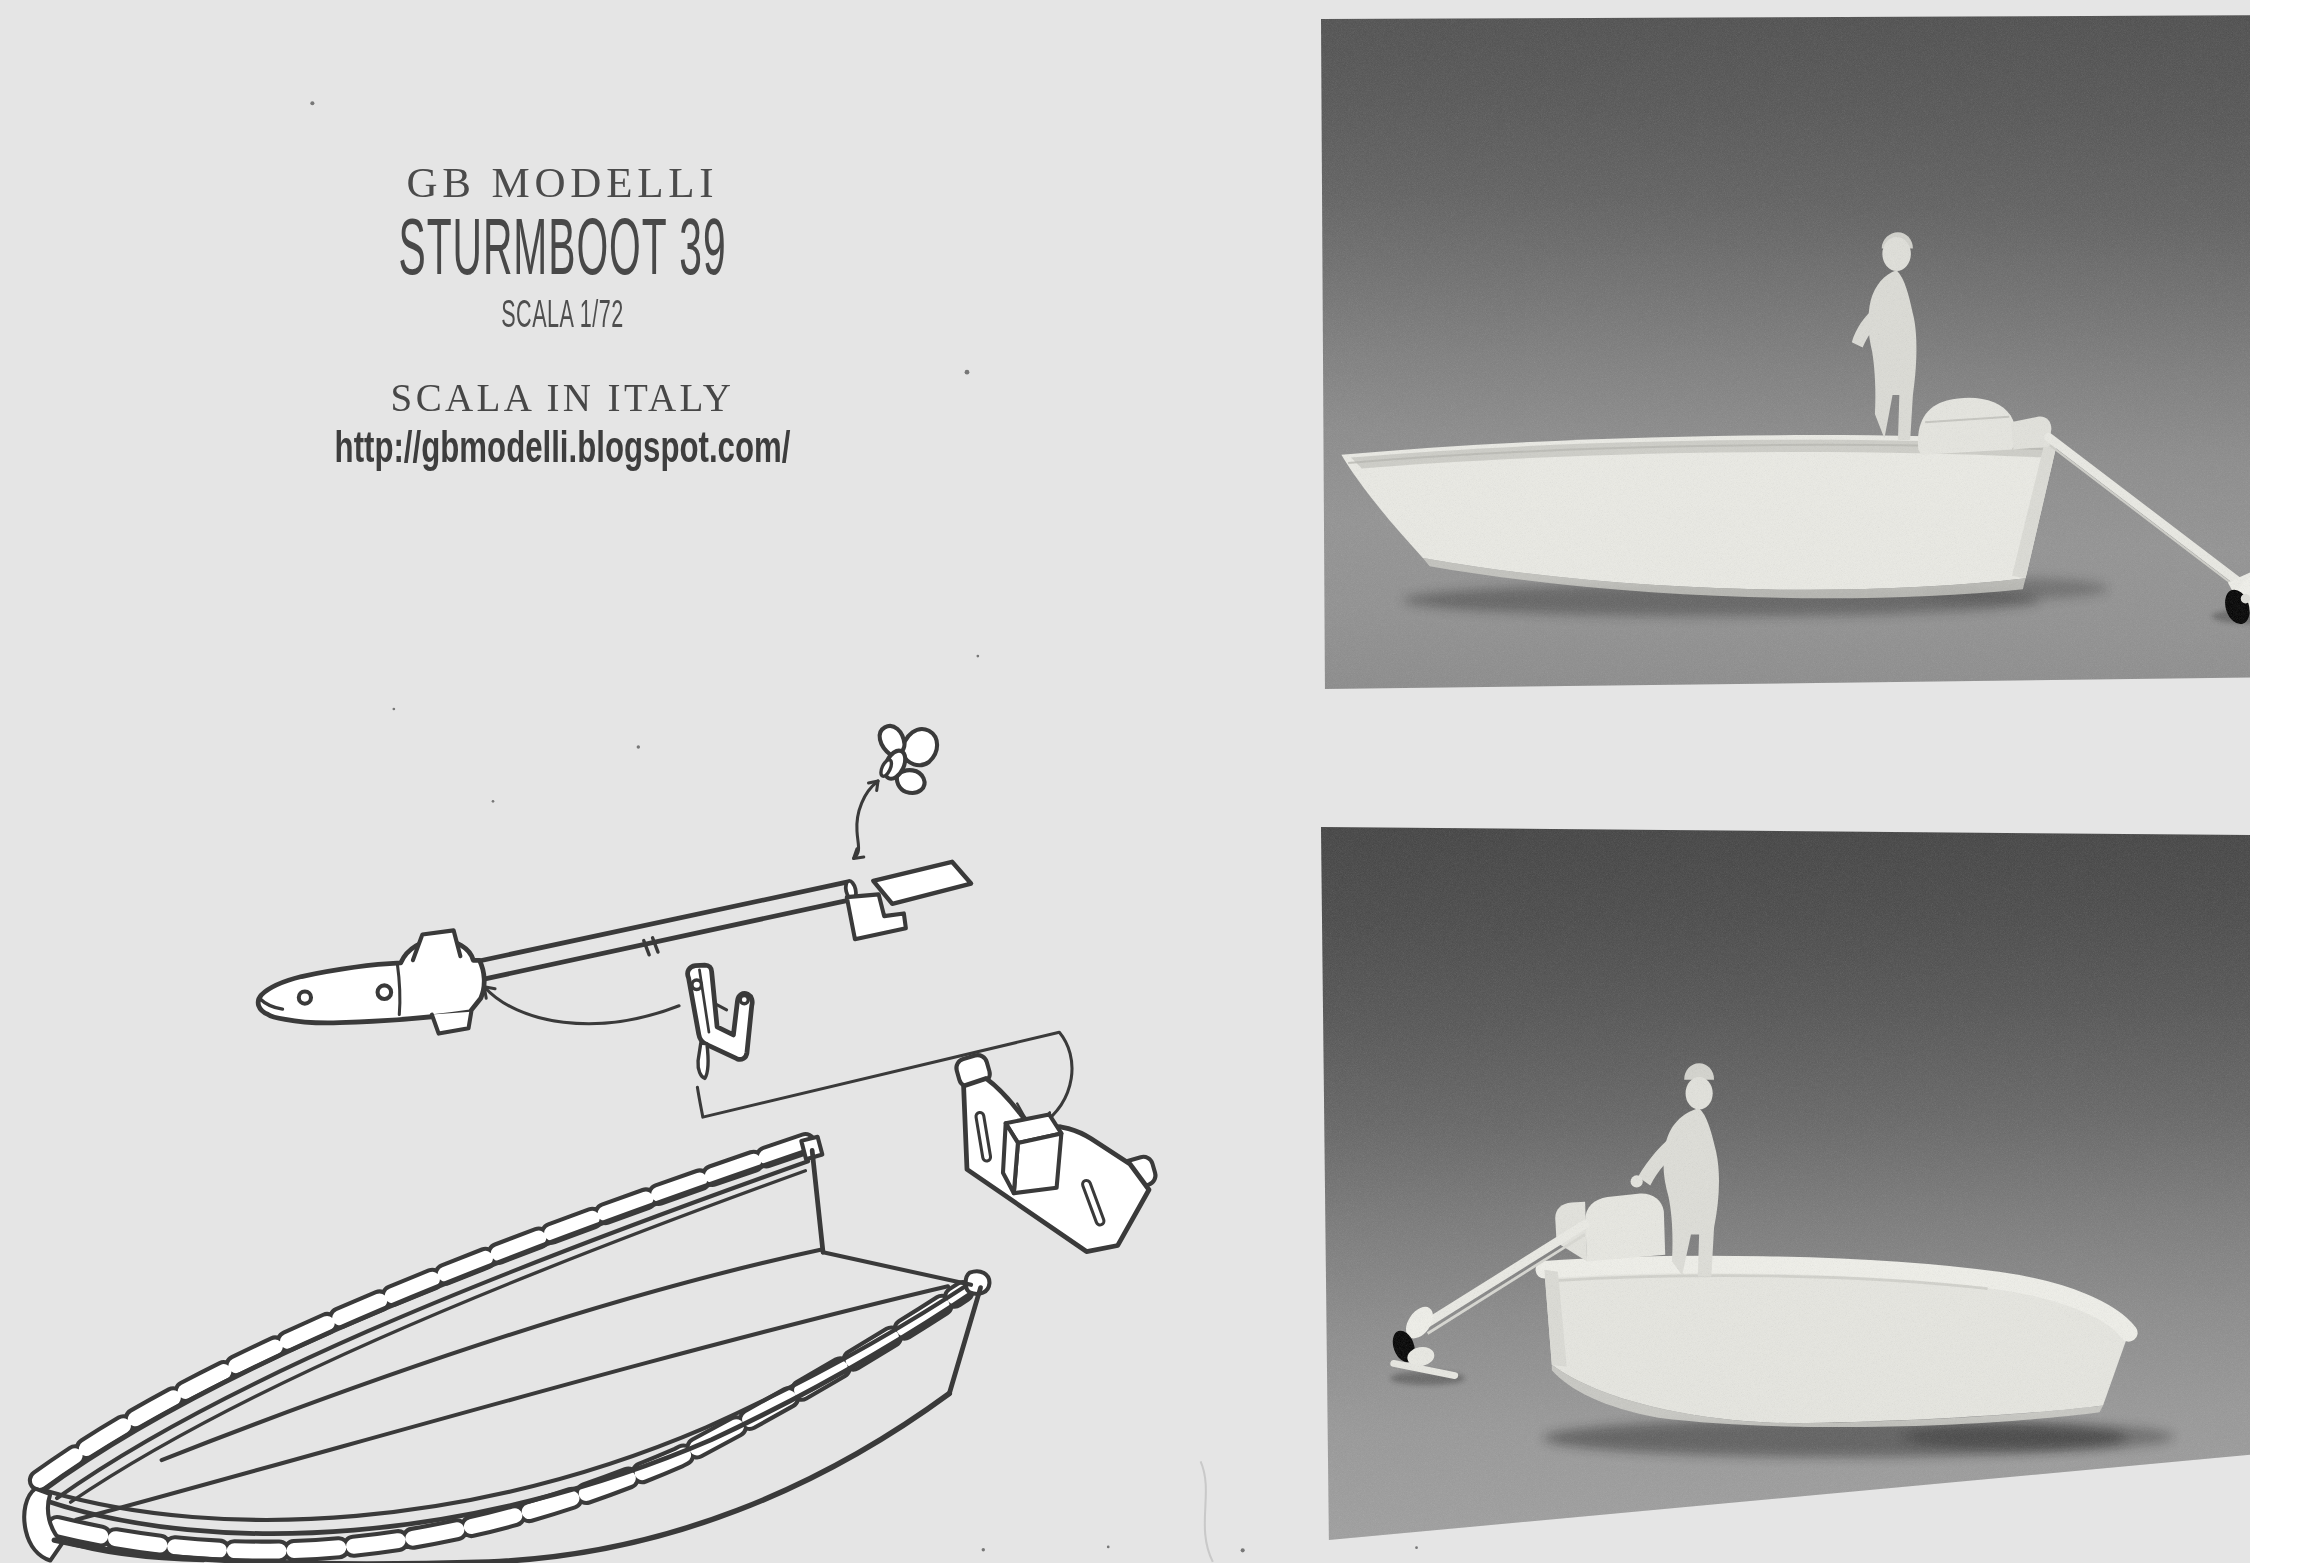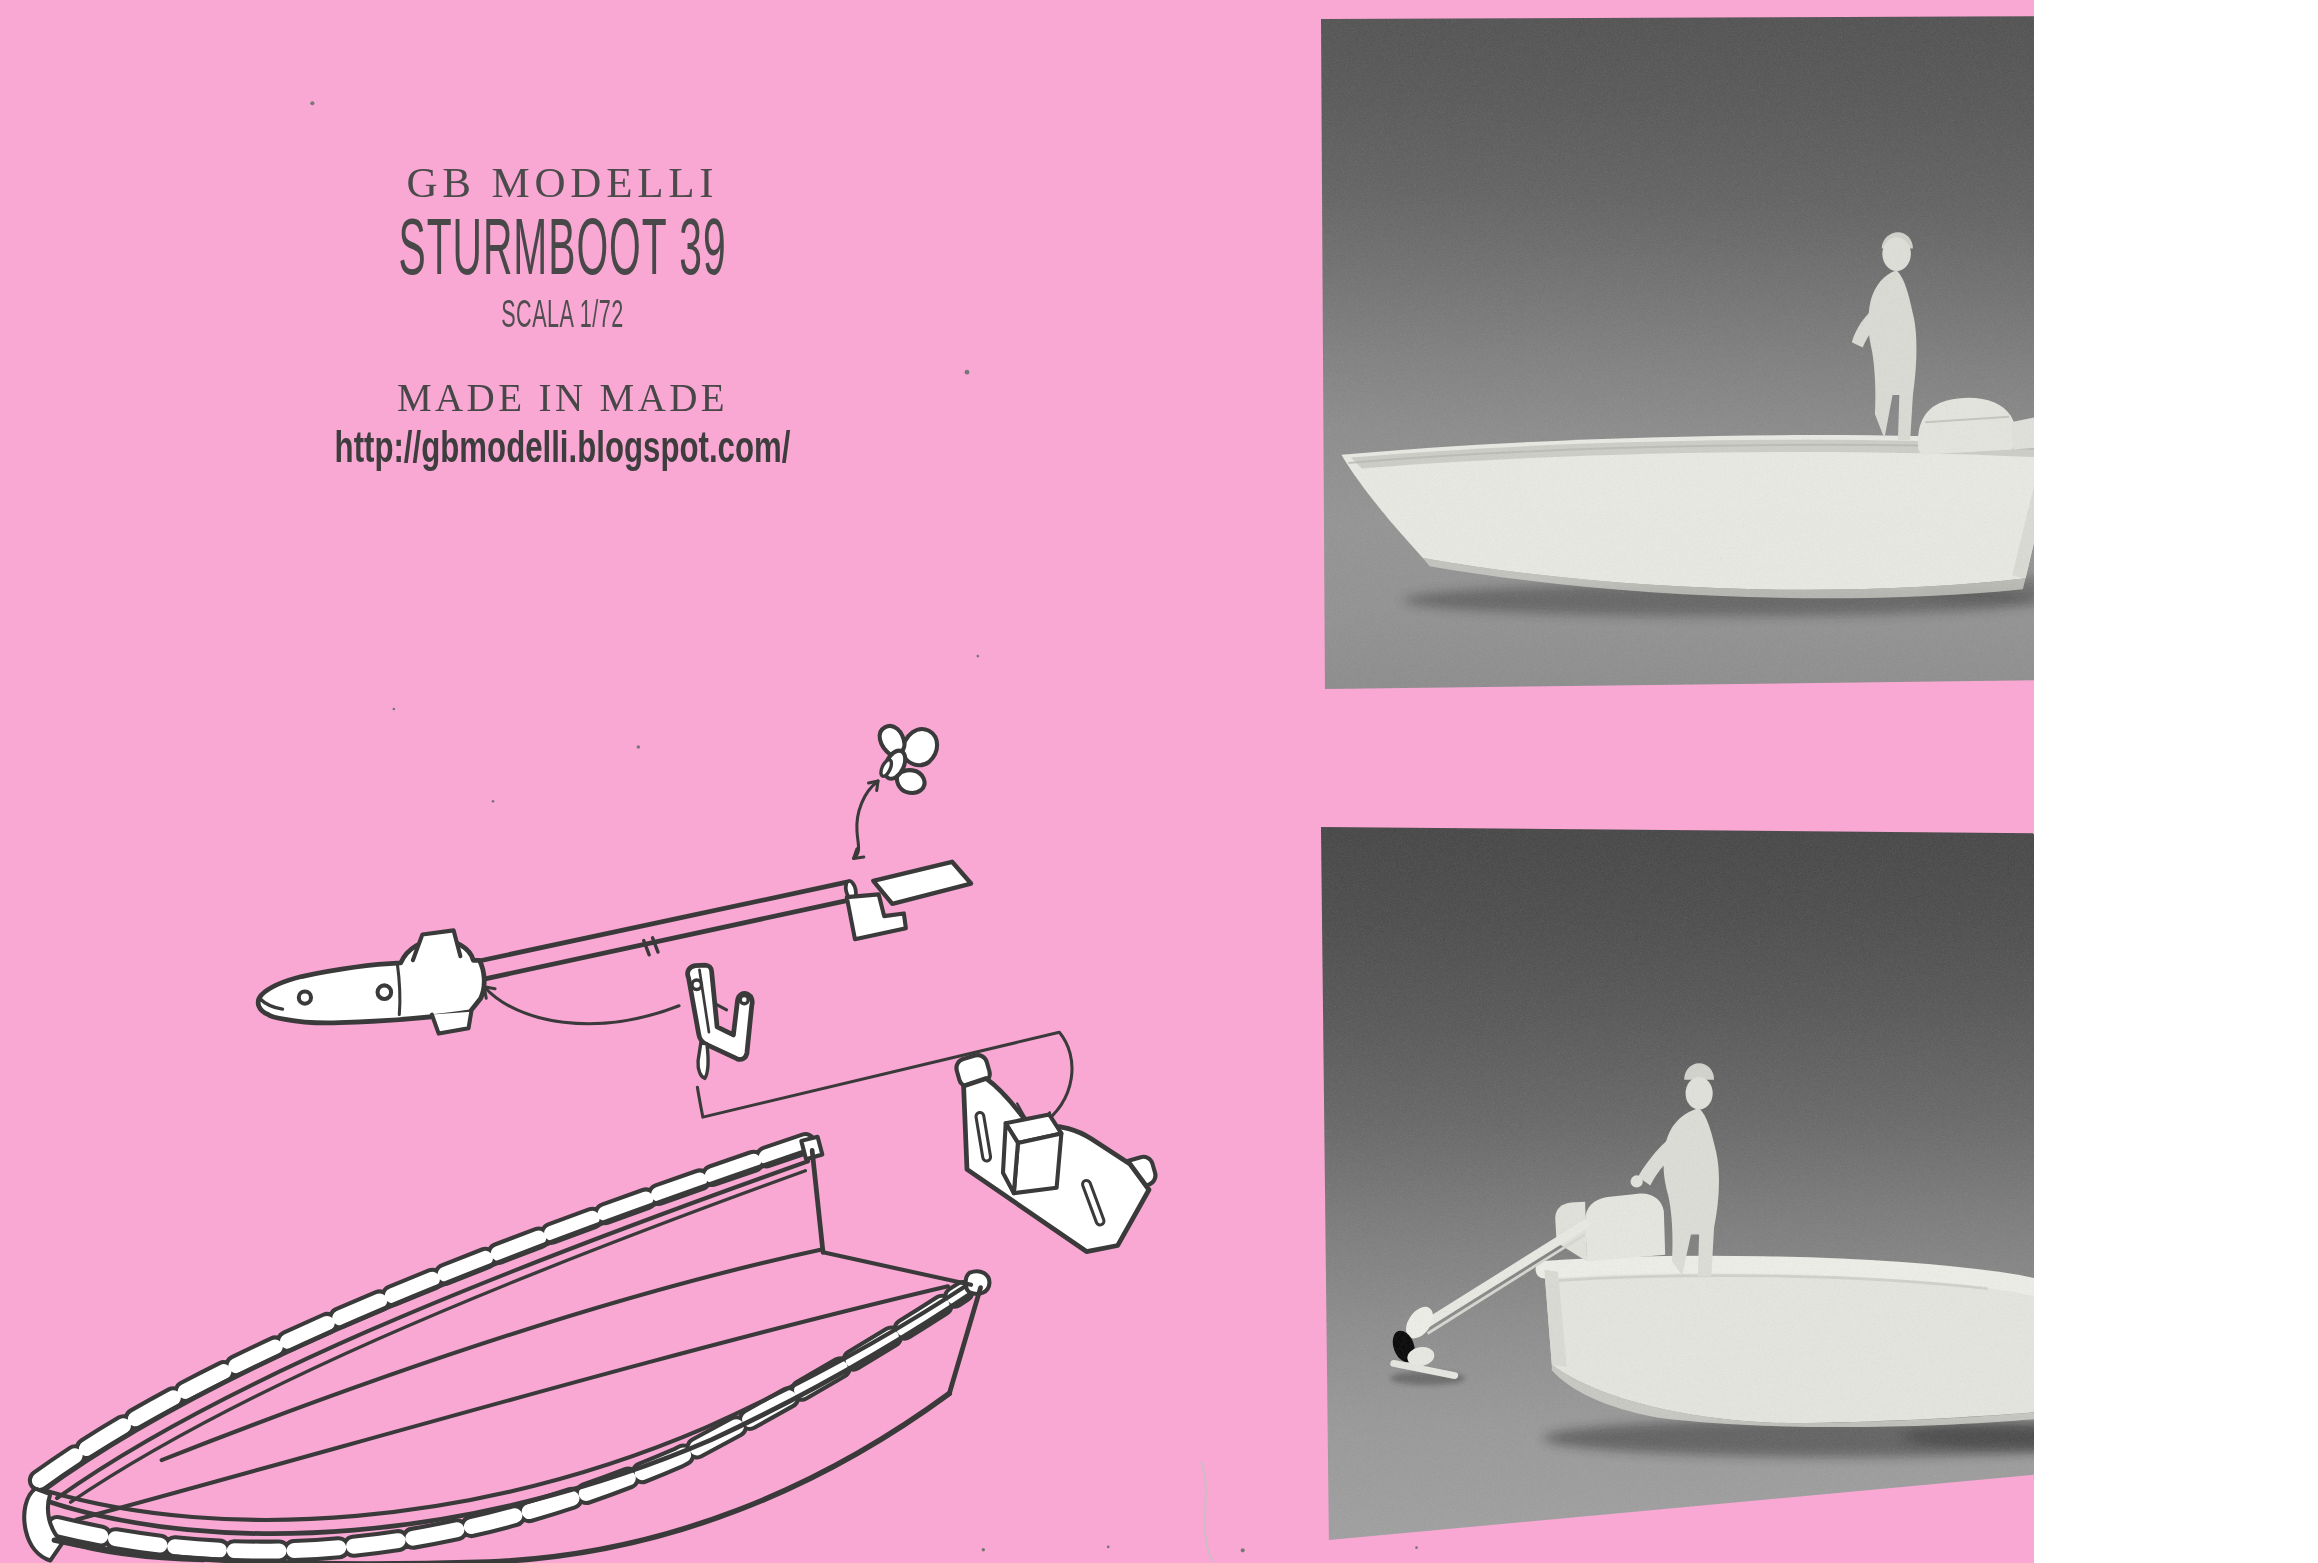--- a/index.html
+++ b/index.html
@@ -1,16 +1,16 @@
 <!DOCTYPE html>
 <html style="font-size:11px"><head>
 <meta charset="utf-8">
 <style>
   html,body{margin:0;padding:0;background:#ffffff;}
-  .page{position:relative;width:2034px;height:1564px;background:#f9a8d4;overflow:hidden;
+  .page{position:relative;width:2250px;height:1564px;background:#e5e5e5;overflow:hidden;
         font-family:"Liberation Serif",serif;}
   
   .title-block{position:absolute;left:257px;top:0;width:611px;height:516px;}
   .title-block > div{position:absolute;left:0;width:100%;text-align:center;white-space:nowrap;}
   .brand{top:158px;font-family:"Liberation Serif",serif;font-size:43px;letter-spacing:4.8px;
          color:#4b4b4b;}
   .product{top:212px;font-family:"Liberation Sans",sans-serif;font-size:60px;letter-spacing:1.4px;
          color:#484848;transform:scale(0.68,1.32);transform-origin:50% 50%;}
   .scala{top:297px;font-family:"Liberation Sans",sans-serif;font-size:30px;letter-spacing:0.7px;
          color:#4e4e4e;transform:scale(0.72,1.28);transform-origin:50% 50%;}
@@ -50,21 +50,21 @@
       </filter>
   </defs>
 </svg>
 
 <div class="page">
 
   <section class="title-block">
     <div class="brand">GB MODELLI</div>
     <div class="product">STURMBOOT 39</div>
     <div class="scala">SCALA 1/72</div>
-    <div class="madein">MADE IN MADE</div>
+    <div class="madein">SCALA IN ITALY</div>
     <div class="url">http://gbmodelli.blogspot.com/</div>
   </section>
 
   <figure class="photo photo-top" style="margin:0">
     <svg viewBox="0 0 1457 993" width="989" height="674">
 
       <ellipse cx="590" cy="862" rx="470" ry="24" fill="#222" opacity="0.40" filter="url(#blur8)"></ellipse>
       <ellipse cx="1020" cy="845" rx="140" ry="16" fill="#222" opacity="0.30" filter="url(#blur8)"></ellipse>
       <ellipse cx="1372" cy="886" rx="60" ry="11" fill="#222" opacity="0.35" filter="url(#blur4)"></ellipse>
 

